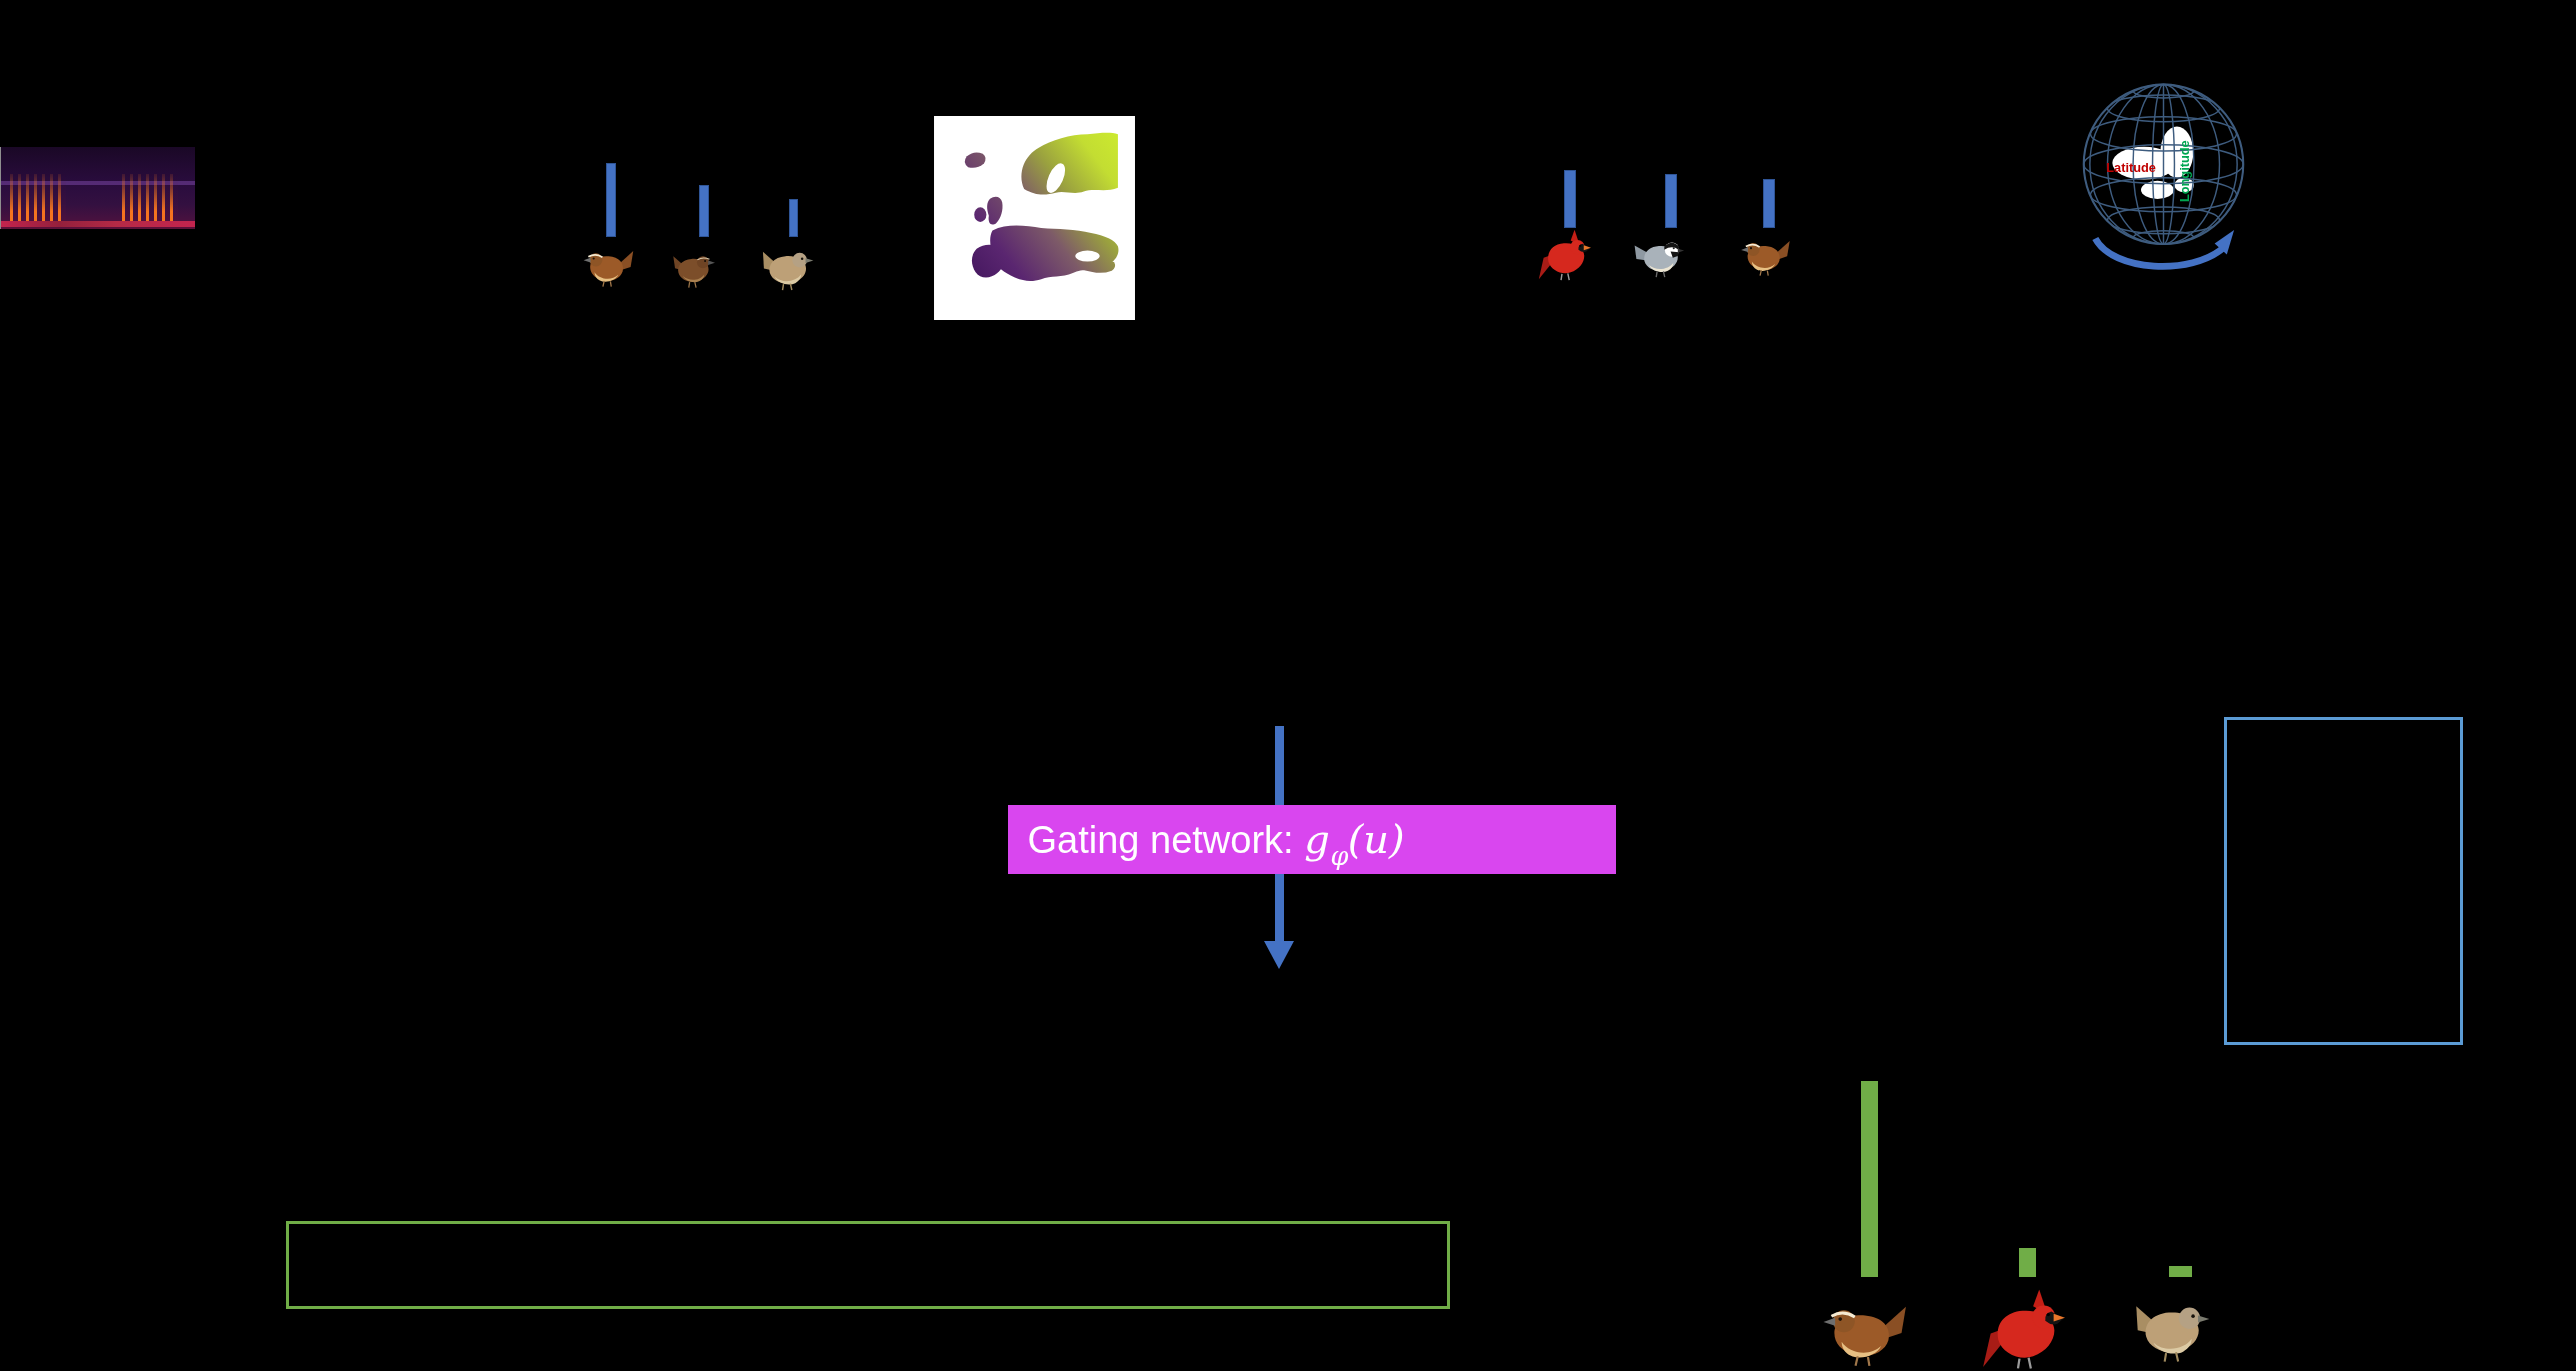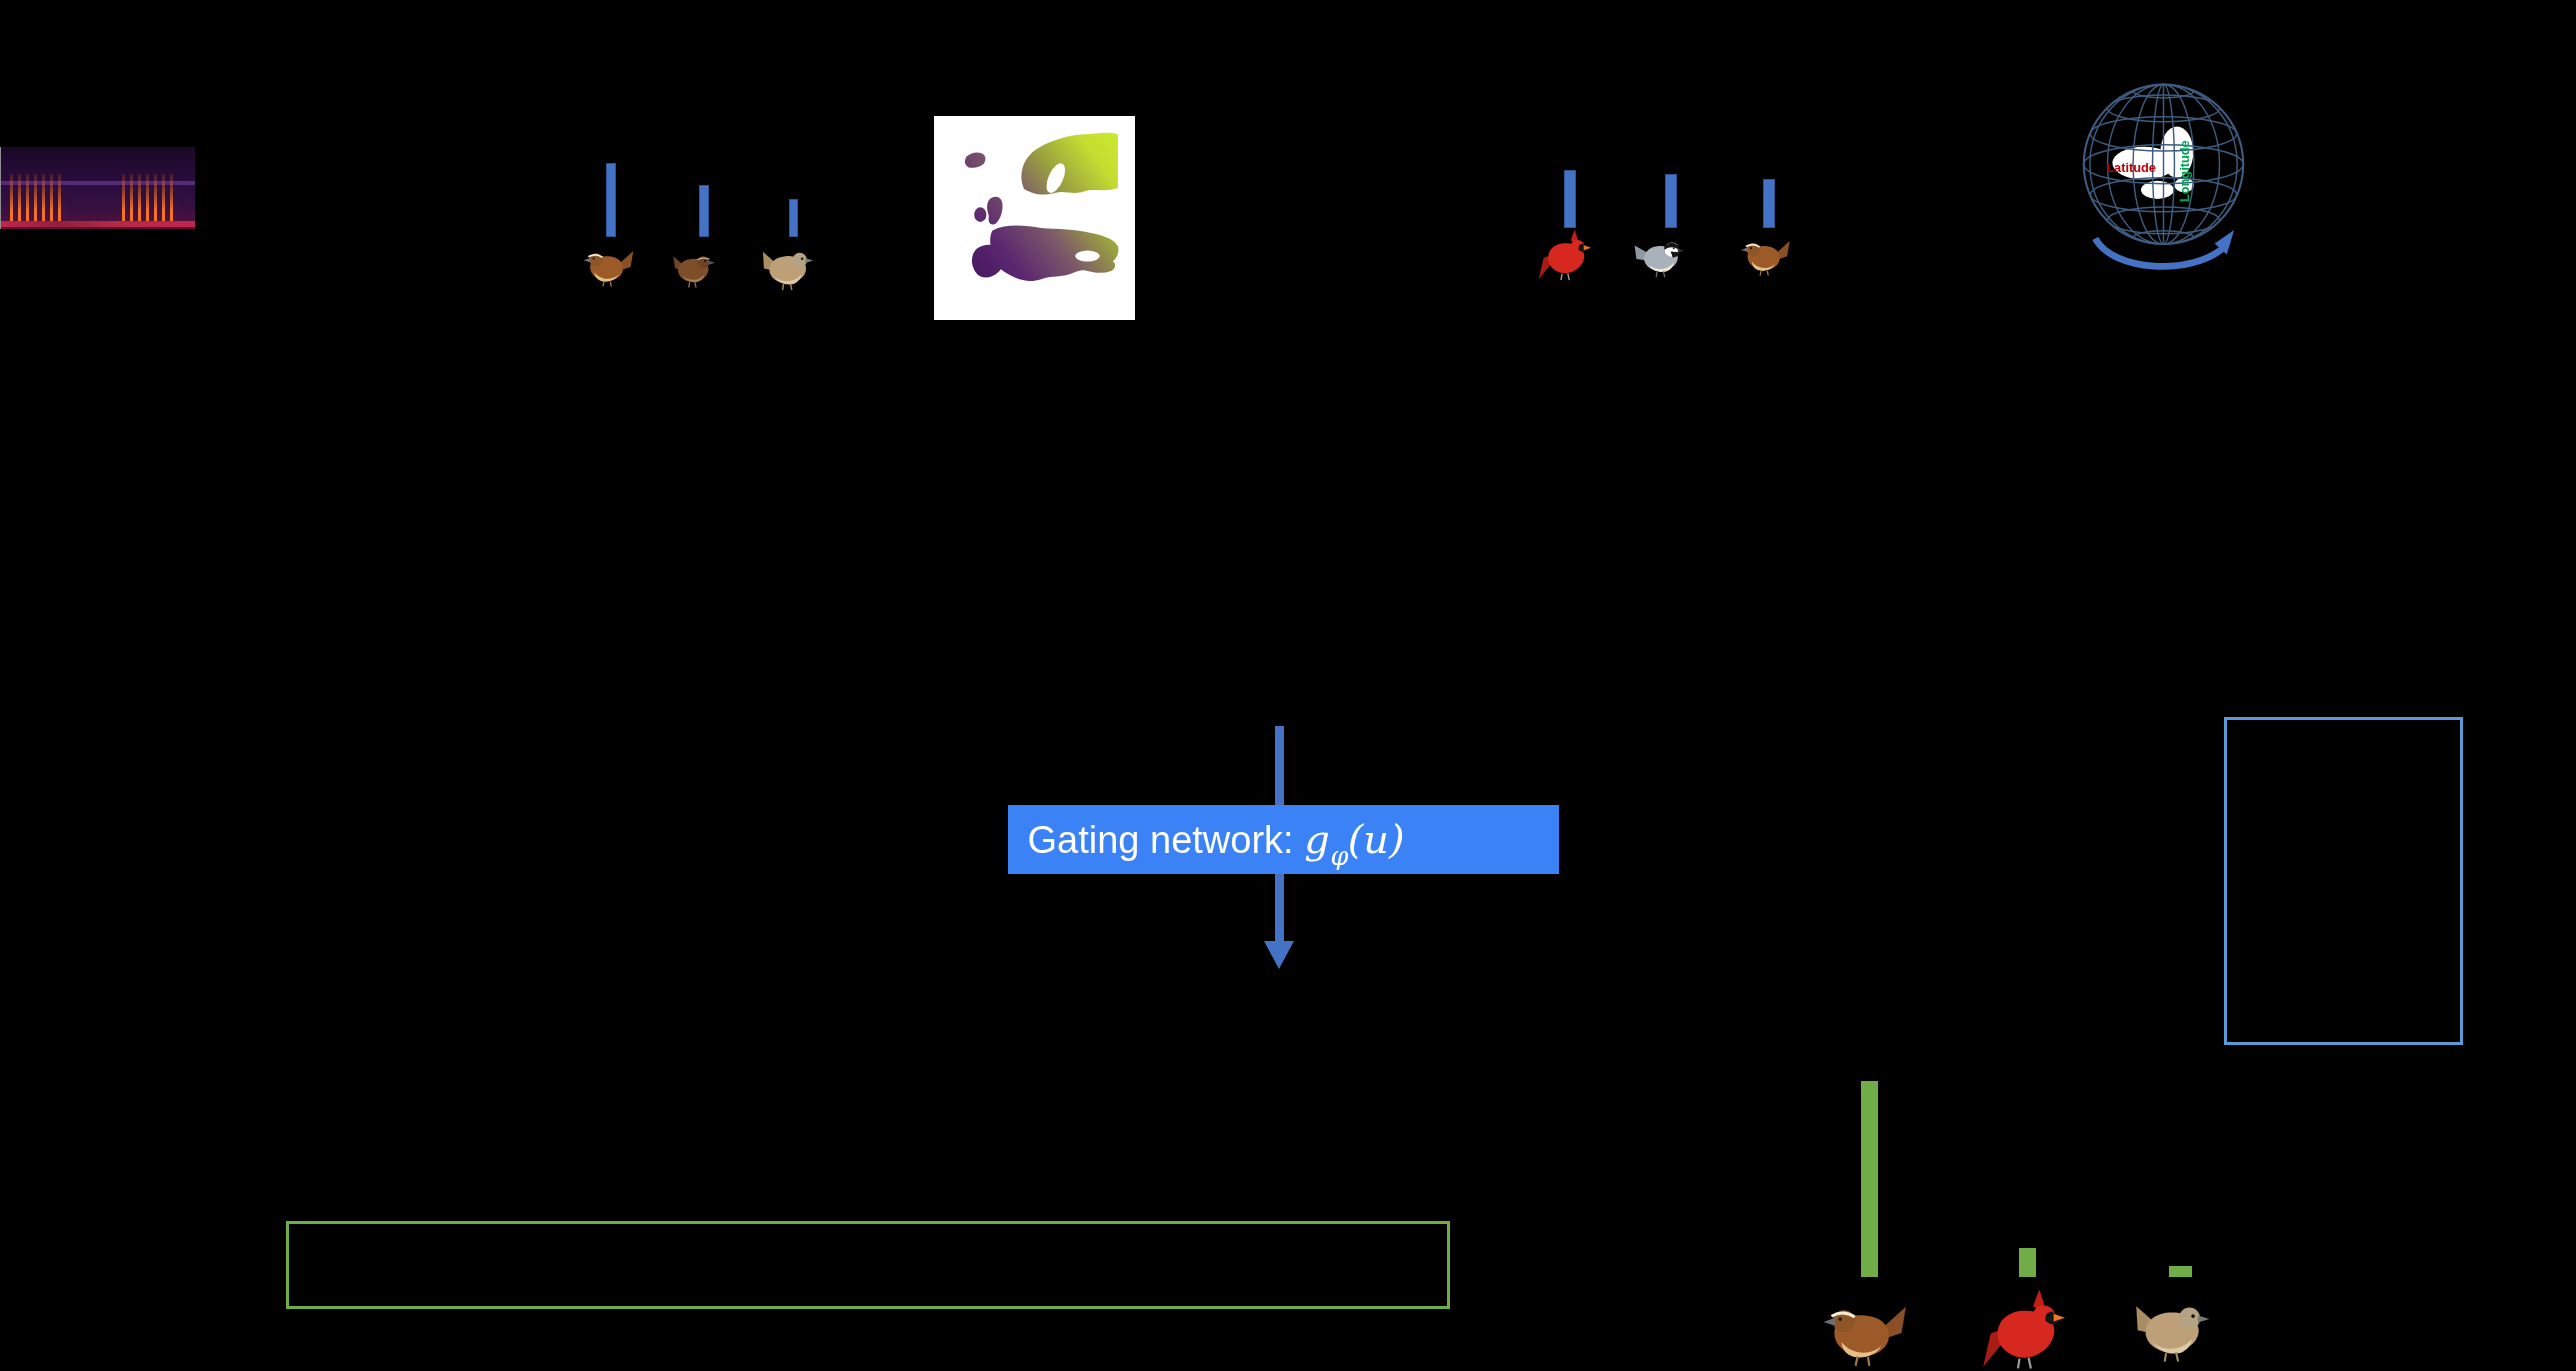--- a/index.html
+++ b/index.html
@@ -24,21 +24,21 @@
 
   
   .birdsvg{position:absolute;overflow:visible;}
   .flip{transform:scaleX(-1);}
 
   
   .gate-line{position:absolute;left:1275px;top:726px;width:8.5px;height:215px;background:#4472C4;}
   .gate-head{position:absolute;left:1264px;top:941px;width:0;height:0;
              border-left:15.2px solid transparent;border-right:15.2px solid transparent;
              border-top:28px solid #4472C4;}
-  .gate-box{position:absolute;left:1008px;top:805px;width:551px;height:69px;background:#3b82f6;
+  .gate-box{position:absolute;left:1008px;top:805px;width:608px;height:69px;background:#d946ef;
             color:#fff;font-size:38px;line-height:69px;padding-left:19.5px;box-sizing:border-box;
             white-space:nowrap;}
   .gate-box .math{font-family:"DejaVu Serif",serif;font-style:italic;font-size:40px;}
   .gate-box sub{font-family:"DejaVu Serif",serif;font-style:italic;font-size:25.6px;
                 position:relative;top:3.7px;left:0.6px;}
 
   
   .bluebox{position:absolute;left:2224px;top:717px;width:239px;height:328px;
            border:3.7px solid #5B9BD5;box-sizing:border-box;}
   .greenbox{position:absolute;left:286px;top:1221px;width:1164px;height:88px;

